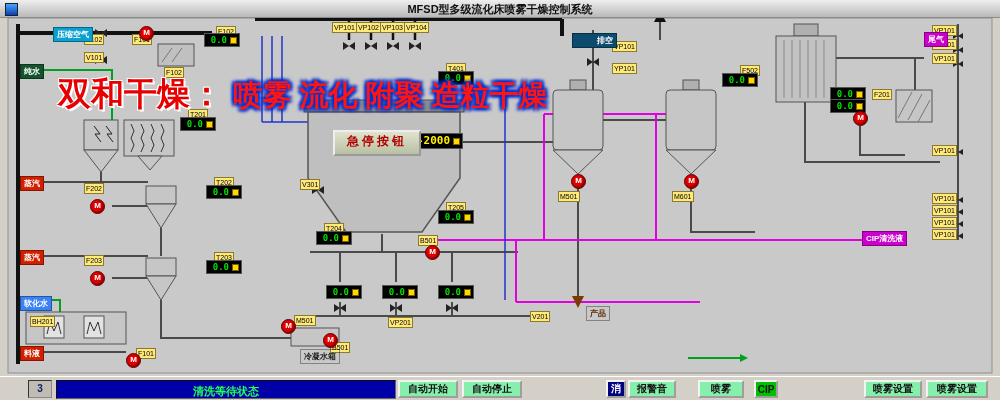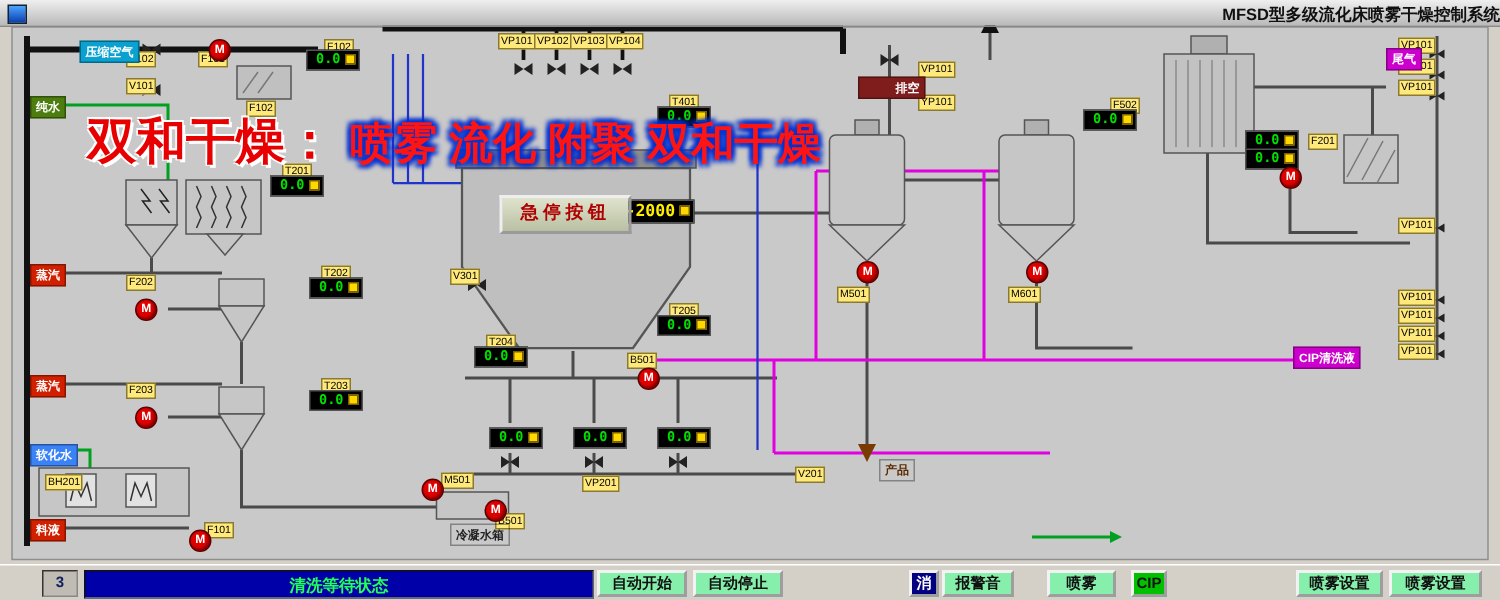--- a/index.html
+++ b/index.html
@@ -3,21 +3,21 @@
 <meta charset="utf-8">
 <style>
   html,body{margin:0;padding:0;}
   body{width:1000px;height:400px;position:relative;background:#d4d0c8;
        font-family:"Liberation Sans","DejaVu Sans",sans-serif;overflow:hidden;}
   
   .titlebar{position:absolute;left:0;top:0;width:1000px;height:17px;
     background:linear-gradient(#efefef,#b9b9b9);border-bottom:1px solid #8a8a8a;z-index:60;}
   .title-icon{position:absolute;left:5px;top:3px;width:11px;height:11px;
     background:linear-gradient(#4aa3ff,#0b3fae);border:1px solid #123;}
-  .page-title{position:absolute;left:0;right:0;top:2px;text-align:right;
+  .page-title{position:absolute;left:0;right:0;top:2px;text-align:center;
     font-size:11px;font-weight:bold;color:#101010;}
   .company{position:absolute;right:8px;top:3px;font-size:9px;font-weight:bold;color:#222;}
   
   svg{position:absolute;left:0;top:0;z-index:1;}
   .layer{position:absolute;left:0;top:0;width:1000px;height:400px;z-index:20;}
   .tag{position:absolute;font-size:7px;line-height:9px;background:#ffe97a;
     border:1px solid #8a7a30;color:#000;padding:0 1px;white-space:nowrap;z-index:21;}
   .display{position:absolute;background:#000;color:#00e000;border:1px solid #555;
     font-family:"DejaVu Sans Mono",monospace;font-size:9px;font-weight:bold;
     min-width:30px;text-align:right;padding:0 2px;line-height:12px;z-index:22;}
@@ -271,37 +271,37 @@
     <div class="pump" style="left: 323px; top: 333px;">M</div>
     <div class="pump" style="left: 425px; top: 245px;">M</div>
     <div class="pump" style="left: 571px; top: 174px;">M</div>
     <div class="pump" style="left: 684px; top: 174px;">M</div>
     <div class="pump" style="left: 853px; top: 111px;">M</div>
   </div>
 
 <div class="layer">
 
 <div class="flow-label" style="left: 20px; top: 27px; background: rgb(10, 160, 208); color: rgb(255, 255, 255); margin-left: 33px;">压缩空气</div>
-    <div class="flow-label" style="left: 20px; top: 64px; background: #4d7c0f; color: rgb(255, 255, 255);">纯水</div>
+    <div class="flow-label" style="left: 20px; top: 64px; background: #14532d; color: rgb(255, 255, 255);">纯水</div>
     <div class="flow-label" style="left: 20px; top: 176px; background: rgb(208, 32, 0); color: rgb(255, 255, 255);">蒸汽</div>
     <div class="flow-label" style="left: 20px; top: 250px; background: rgb(208, 32, 0); color: rgb(255, 255, 255);">蒸汽</div>
     <div class="flow-label" style="left: 20px; top: 296px; background: #3b82f6; color: rgb(255, 255, 255);">软化水</div>
     <div class="flow-label" style="left: 20px; top: 346px; background: rgb(208, 32, 0); color: rgb(255, 255, 255);">料液</div>
-    <div class="flow-label" style="left: 572px; top: 51px; background: #7f1d1d; color: rgb(255, 255, 255); padding-left: 24px;">排空</div>
+    <div class="flow-label" style="left: 572px; top: 33px; background: #0c4a6e; color: rgb(255, 255, 255); padding-left: 24px;">排空</div>
     <div class="flow-label" style="left: 924px; top: 32px; background: rgb(204, 0, 204); color: rgb(255, 255, 255);">尾气</div>
     <div class="flow-label" style="left: 586px; top: 306px; background: transparent; color: rgb(90, 42, 0);">产品</div>
     <div class="flow-label" style="left: 862px; top: 231px; background: rgb(204, 0, 204); color: rgb(255, 255, 255);">CIP清洗液</div>
     <div class="flow-label" style="left: 300px; top: 349px; background: transparent; color: rgb(34, 34, 34);">冷凝水箱</div>
   </div>
 
 <div class="estop">急停按钮</div>
 
 <div class="watermark">
   <span class="wm-prefix">双和干燥：</span>
-  <span class="wm-body">喷雾 流化 附聚 双和干燥</span>
+  <span class="wm-body">喷雾 流化 附聚 造粒干燥</span>
 </div>
 
 <div class="statusbar">
   <div class="status-indicator">3</div>
   <div class="status-banner">
     <span>清洗等待状态</span>
   </div>
   <div>
 
   <button class="tbtn" style="left: 398px; width: 60px;">自动开始</button>

